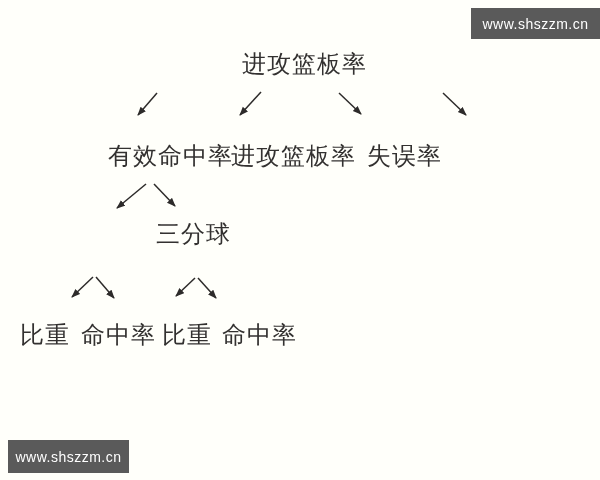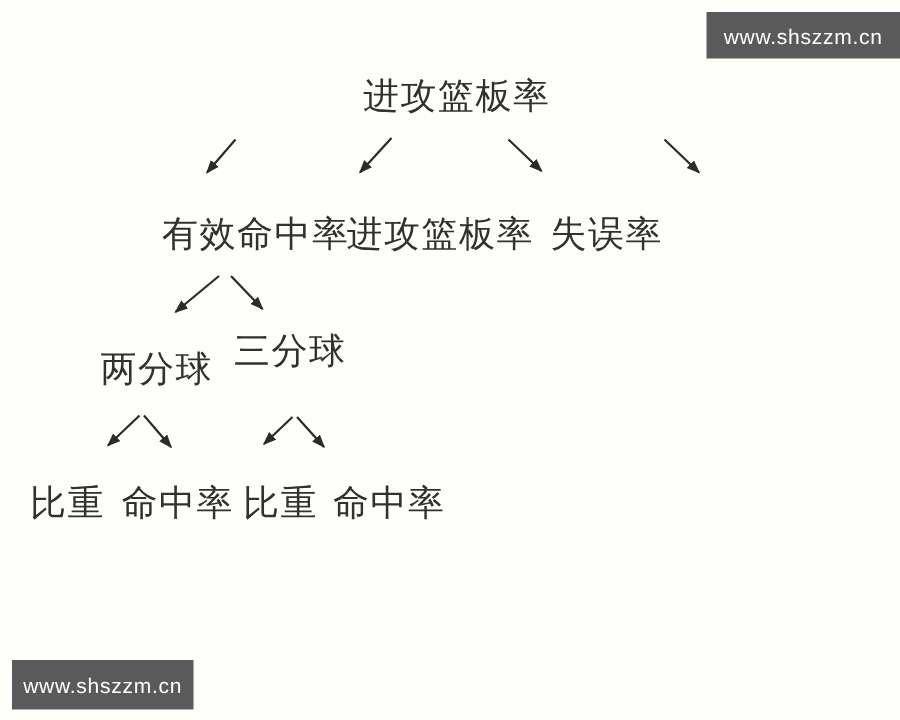--- a/index.html
+++ b/index.html
@@ -65,21 +65,20 @@
 
   <div class="wm wm-top">www.shszzm.cn</div>
   <div class="wm wm-bottom">www.shszzm.cn</div>
 
   <div class="node" style="left:242px; top:51px;">进攻篮板率</div>
 
   <div class="node" style="left:108px;  top:143px;">有效命中率</div>
   <div class="node" style="left:231px; top:143px;">进攻篮板率</div>
   <div class="node" style="left:367px; top:143px;">失误率</div>
 
-  <div class="node" style="left:67px;  top:233px;">两分球</div>
   <div class="node" style="left:156px; top:221px;">三分球</div>
 
   <div class="node" style="left:20px;  top:322px;">比重</div>
   <div class="node" style="left:81px;  top:322px;">命中率</div>
   <div class="node" style="left:162px; top:322px;">比重</div>
   <div class="node" style="left:222px; top:322px;">命中率</div>
 
   <svg class="arrows" viewBox="0 0 600 480">
     <defs>
       <marker id="ah" markerUnits="userSpaceOnUse" markerWidth="10" markerHeight="8" refX="8" refY="3.5" orient="auto">

